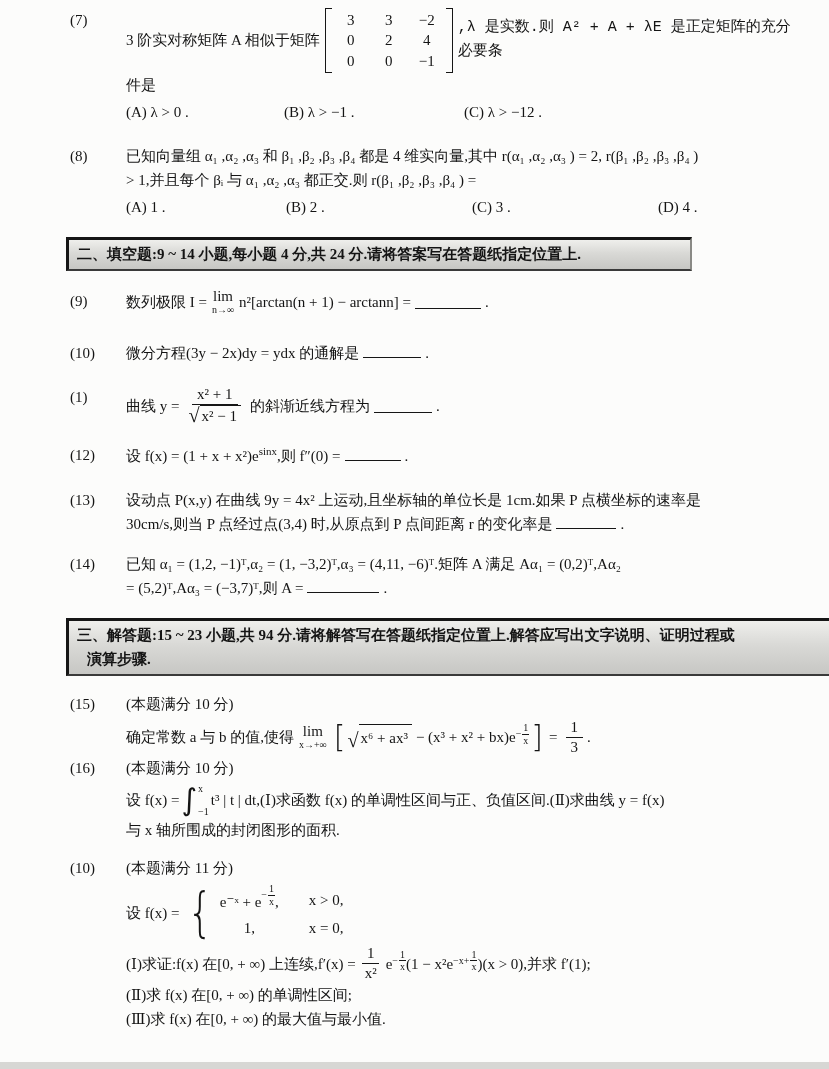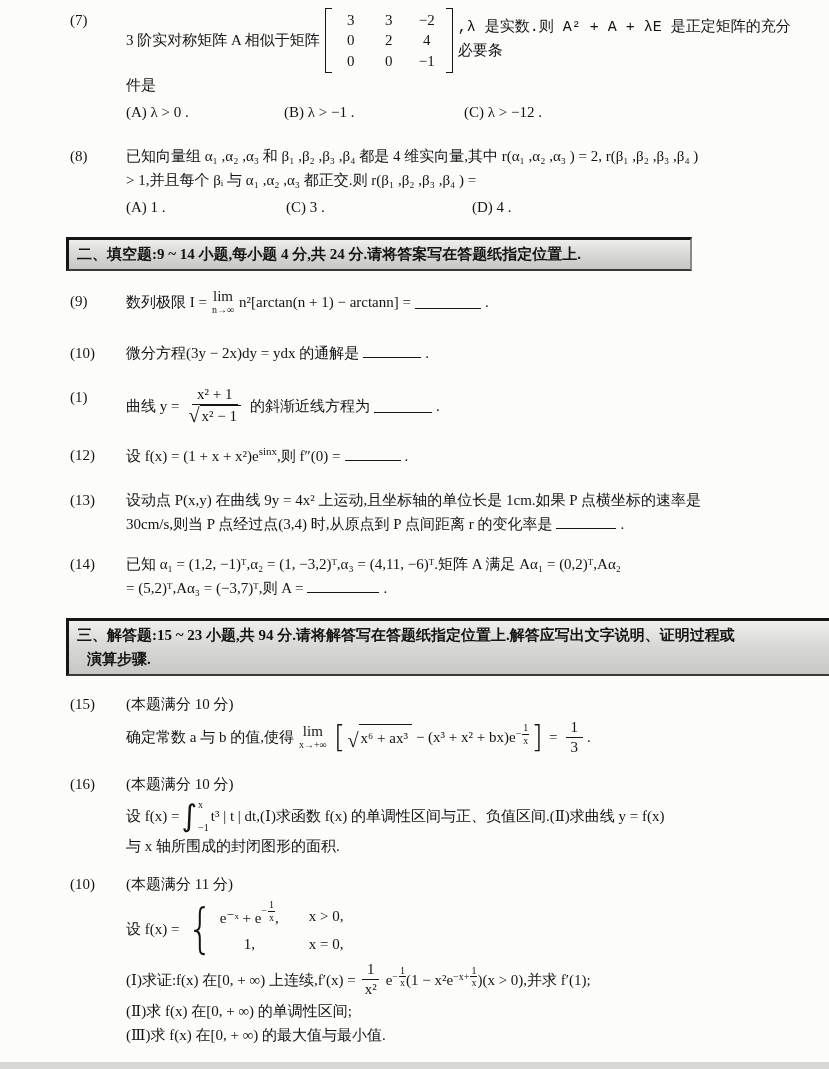--- a/index.html
+++ b/index.html
@@ -102,20 +102,21 @@
     </div>
   </div>
 
   <div class="q" style="margin-bottom:18px;">
     <div class="qnum">(8)</div>
     <div class="qbody">
       <div>已知向量组 α₁ ,α₂ ,α₃ 和 β₁ ,β₂ ,β₃ ,β₄ 都是 4 维实向量,其中 r(α₁ ,α₂ ,α₃ ) = 2, r(β₁ ,β₂ ,β₃ ,β₄ )</div>
       <div>&gt; 1,并且每个 βᵢ 与 α₁ ,α₂ ,α₃ 都正交.则 r(β₁ ,β₂ ,β₃ ,β₄ ) =</div>
       <div class="opts simple">
         <span>(A)  1 .</span>
+        <span>(B)  2 .</span>
         <span>(C)  3 .</span>
         <span>(D)  4 .</span>
       </div>
     </div>
   </div>
 
   <div class="secbar" style="width:626px;margin-bottom:18px;">
     <span>二、填空题:9 ~ 14 小题,每小题 4 分,共 24 分.请将答案写在答题纸指定位置上.</span>
   </div>
 
@@ -184,21 +185,21 @@
         <span>= (5,2)ᵀ,Aα₃ = (−3,7)ᵀ,则 A =</span><span class="blank" style="width:72px;"></span><span>.</span>
       </div>
     </div>
   </div>
 
   <div class="secbar" style="width:785px;margin-bottom:16px;">
     <div>三、解答题:15 ~ 23 小题,共 94 分.请将解答写在答题纸指定位置上.解答应写出文字说明、证明过程或</div>
     <div style="padding-left:10px;">演算步骤.</div>
   </div>
 
-  <div class="q" style="margin-bottom:16px;">
+  <div class="q" style="">
     <div class="qnum">(15)</div>
     <div class="qbody">
       <div>(本题满分 10 分)</div>
       <div class="fline-c mt2">
         <span>确定常数 a 与 b 的值,使得</span>
         <span class="lim">
           <span class="w">lim</span>
           <span class="s">x→+∞</span>
         </span>
         <span class="bigbr">[</span>

